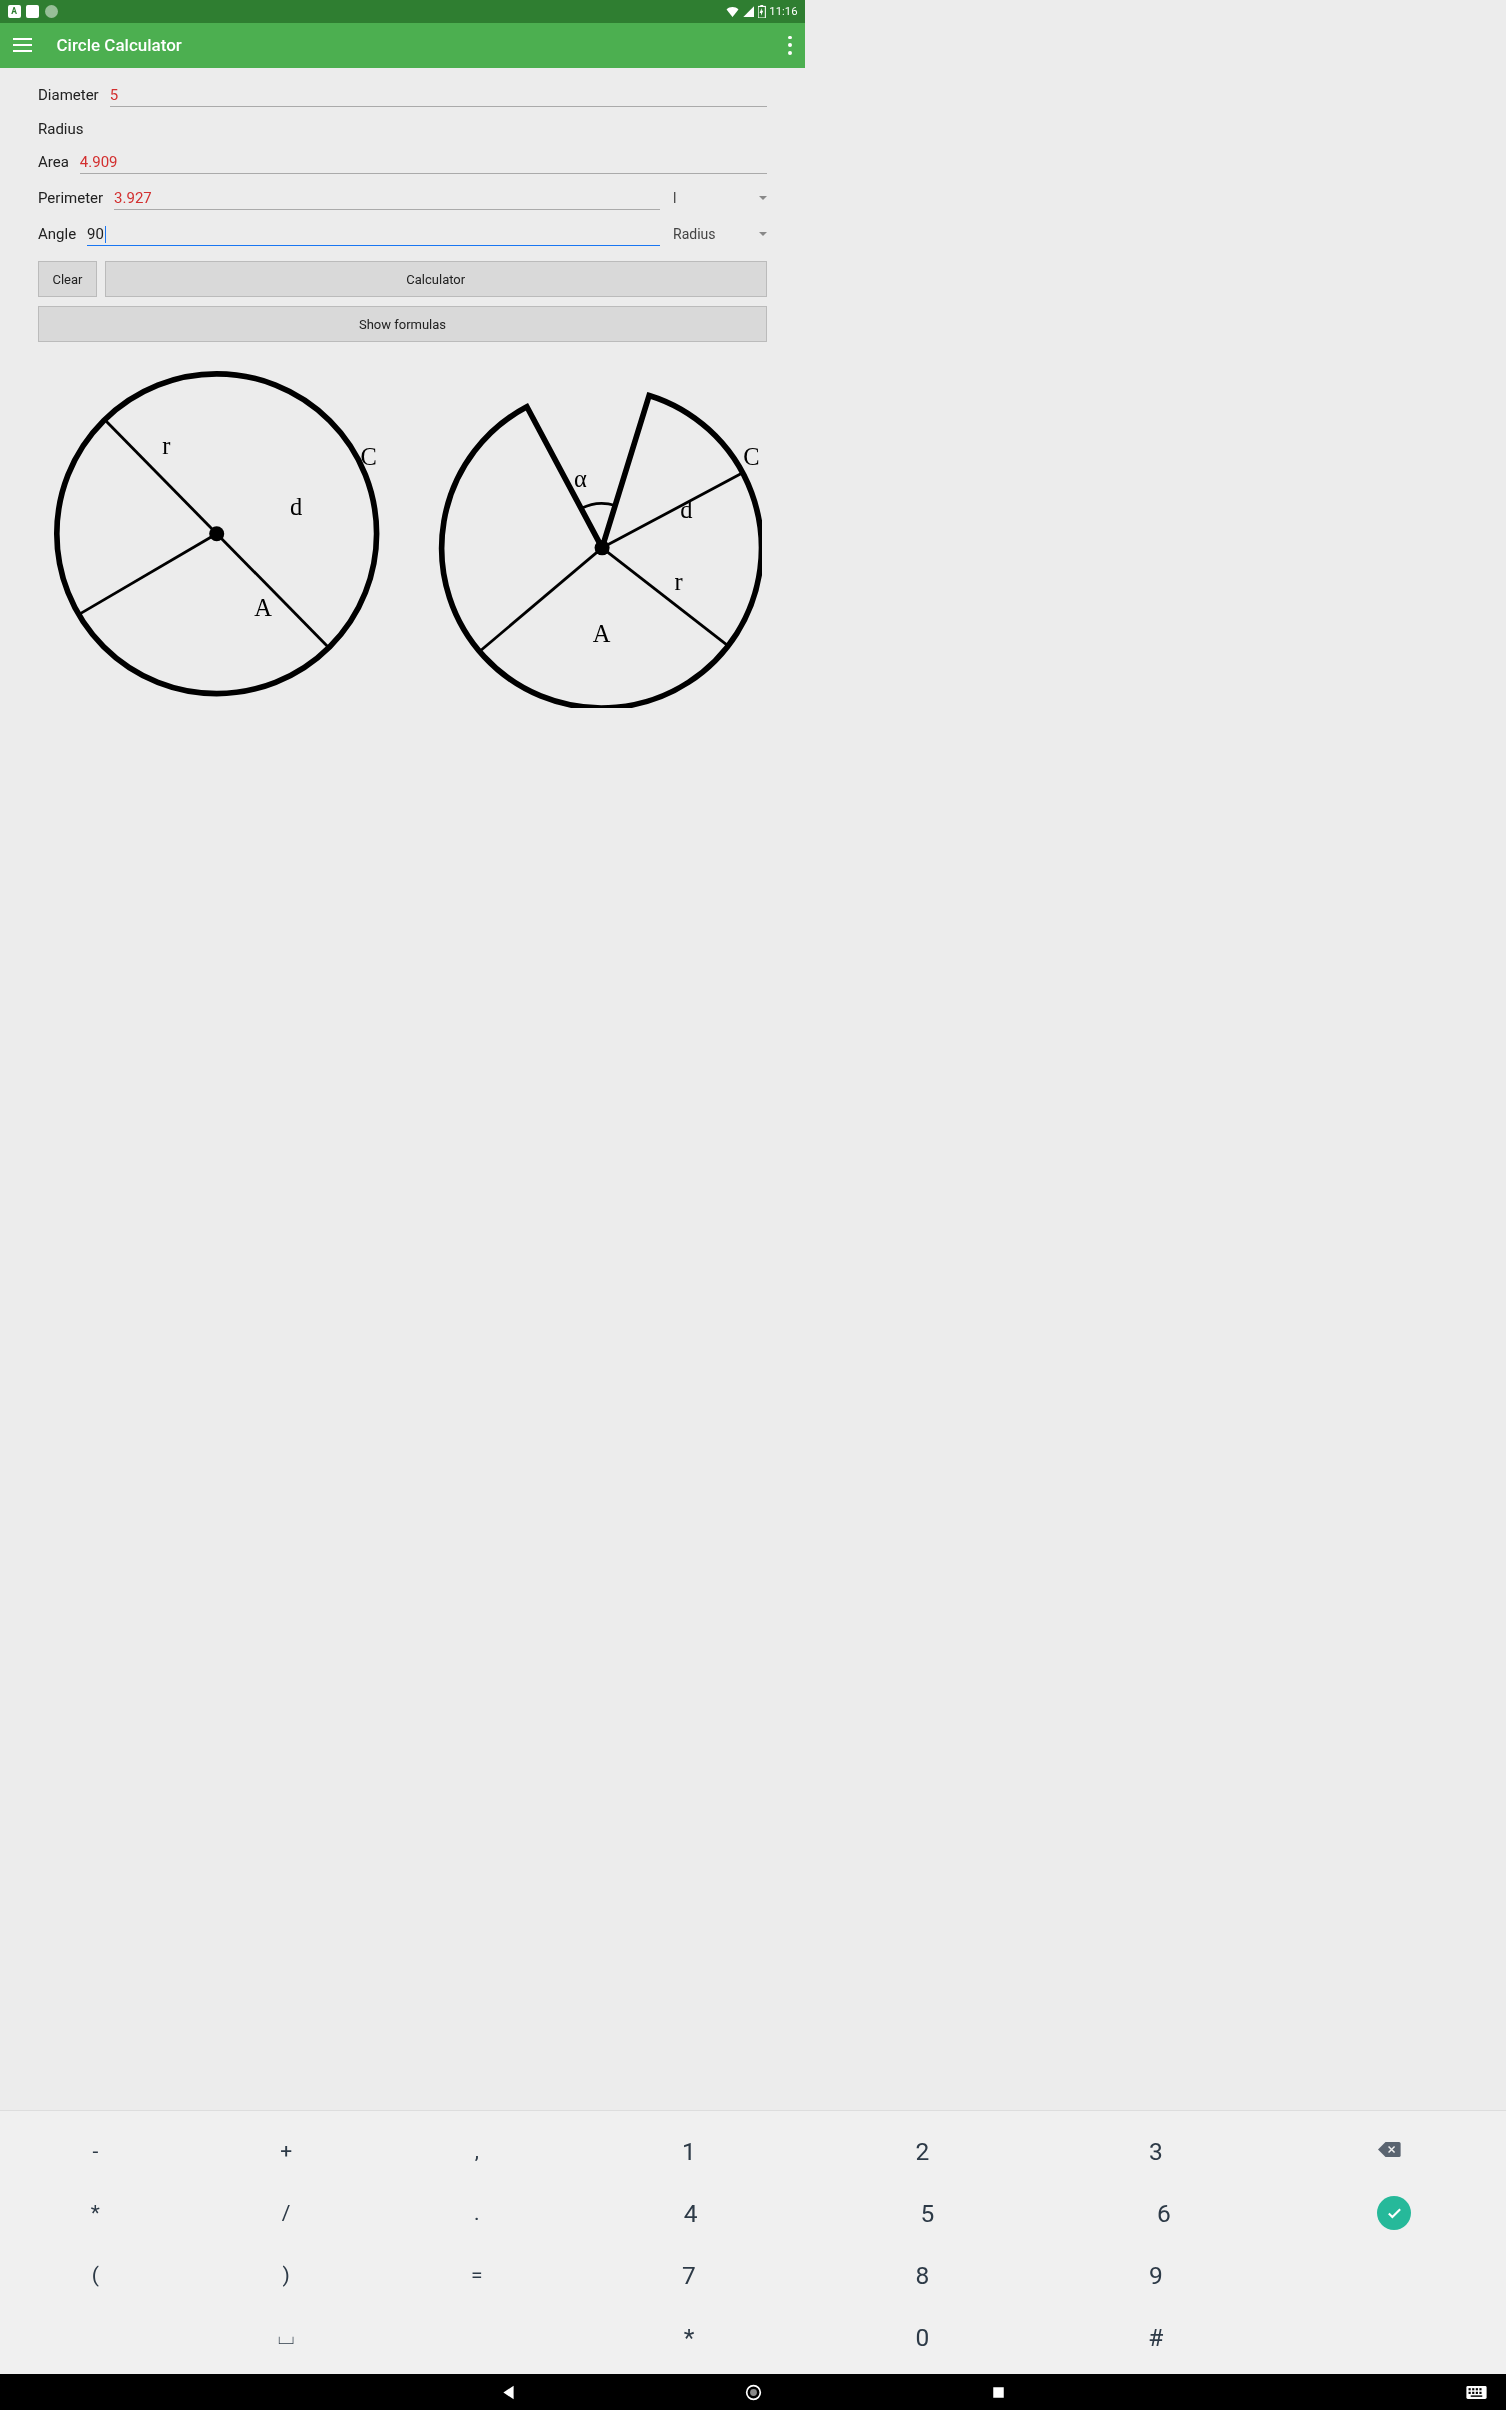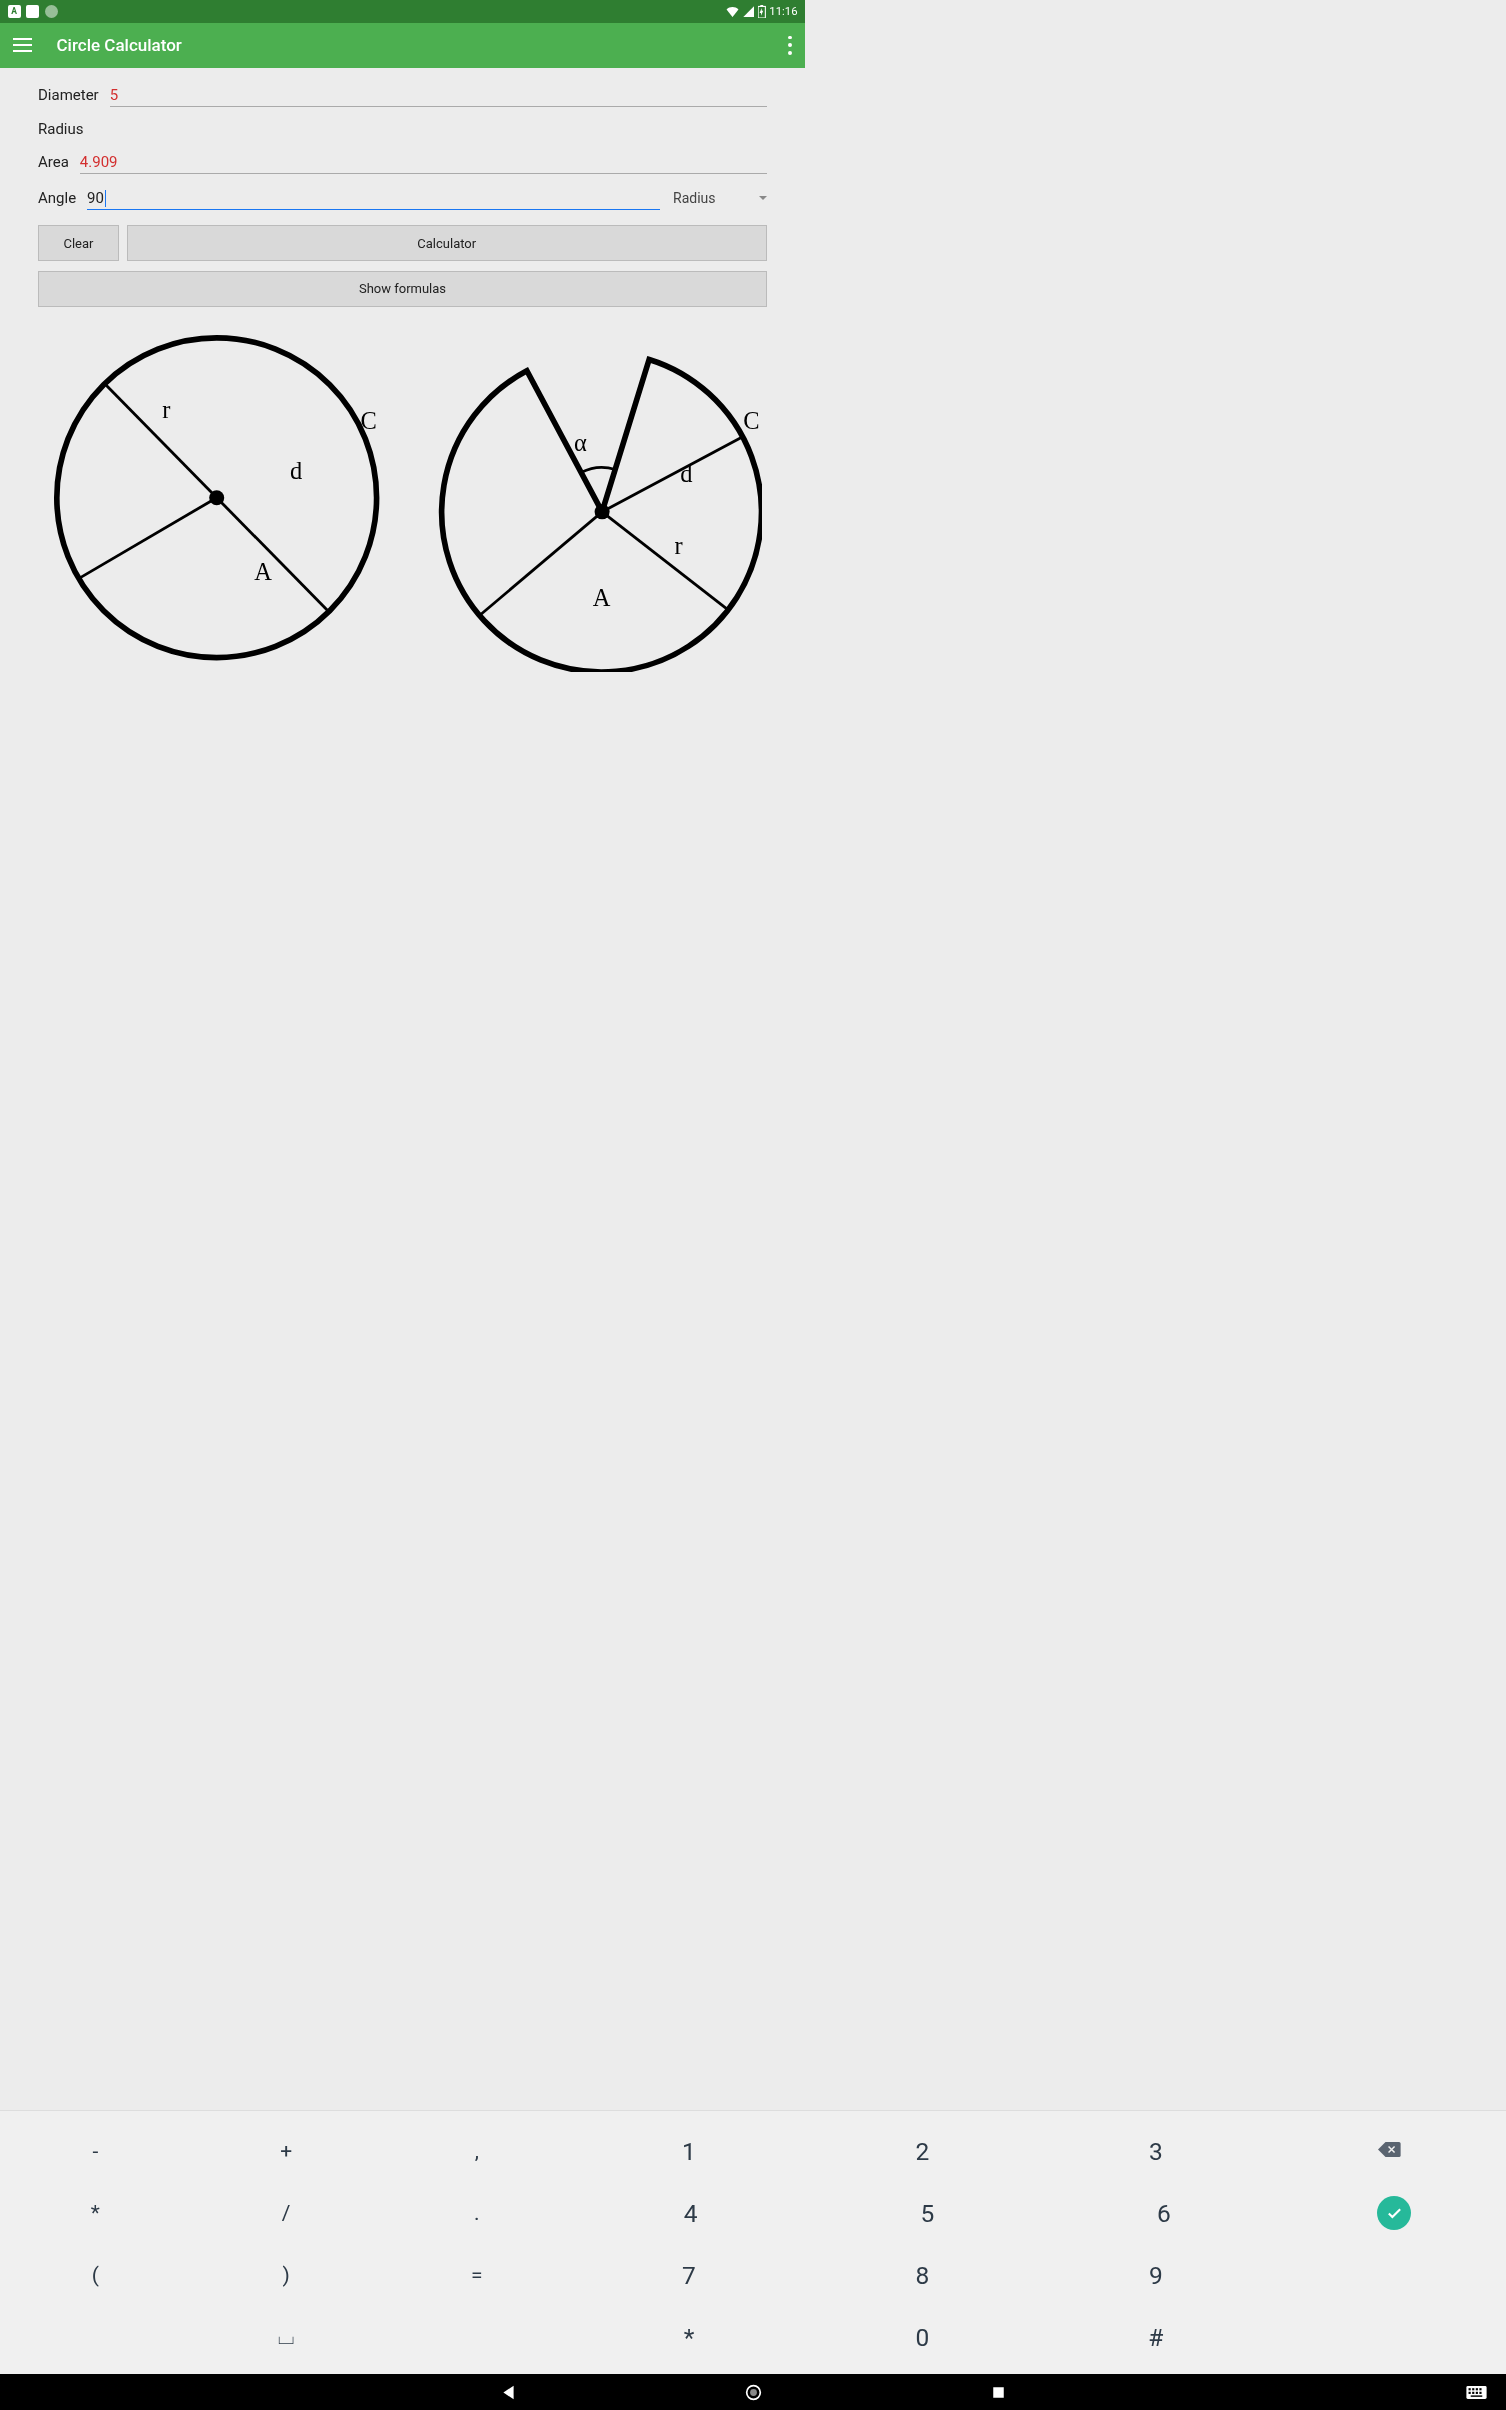--- a/index.html
+++ b/index.html
@@ -68,21 +68,21 @@
     background: #d9d9d9;
     border: 0.9px solid #bbb;
     height: 36px;
     display: flex;
     align-items: center;
     justify-content: center;
     font-size: 13px;
     color: #222;
     cursor: pointer;
   }
-  .btn-clear { width: 81px; }
+  .btn-clear { width: 59px; }
   .btn-calc { flex: 1; }
   .btn-formulas { width: 100%; margin-top: 9.4px; }
   
   .diagrams {
     display: flex;
     gap: 28px;
     margin-top: 7.5px;
     justify-content: flex-start;
   }
   
@@ -187,20 +187,28 @@
 
   <div class="field-row">
     <span class="field-label">Radius</span>
   </div>
 
   <div class="field-row">
     <span class="field-label">Area</span>
     <div class="field-value-text red"><span>4.909</span></div>
   </div>
 
+  <div class="field-row">
+    <span class="field-label">Perimeter</span>
+    <div class="field-value-text red" style="flex:1;"><span>3.927</span></div>
+    <div class="dropdown">
+      <span>l</span>
+      <span class="caret"></span>
+    </div>
+  </div>
 
   <div class="field-row">
     <span class="field-label">Angle</span>
     <div class="field-value-text active" style="flex:1;"><span>90</span><span class="cursor-caret"></span></div>
     <div class="dropdown">
       <span>Radius</span>
       <span class="caret"></span>
     </div>
   </div>
 

